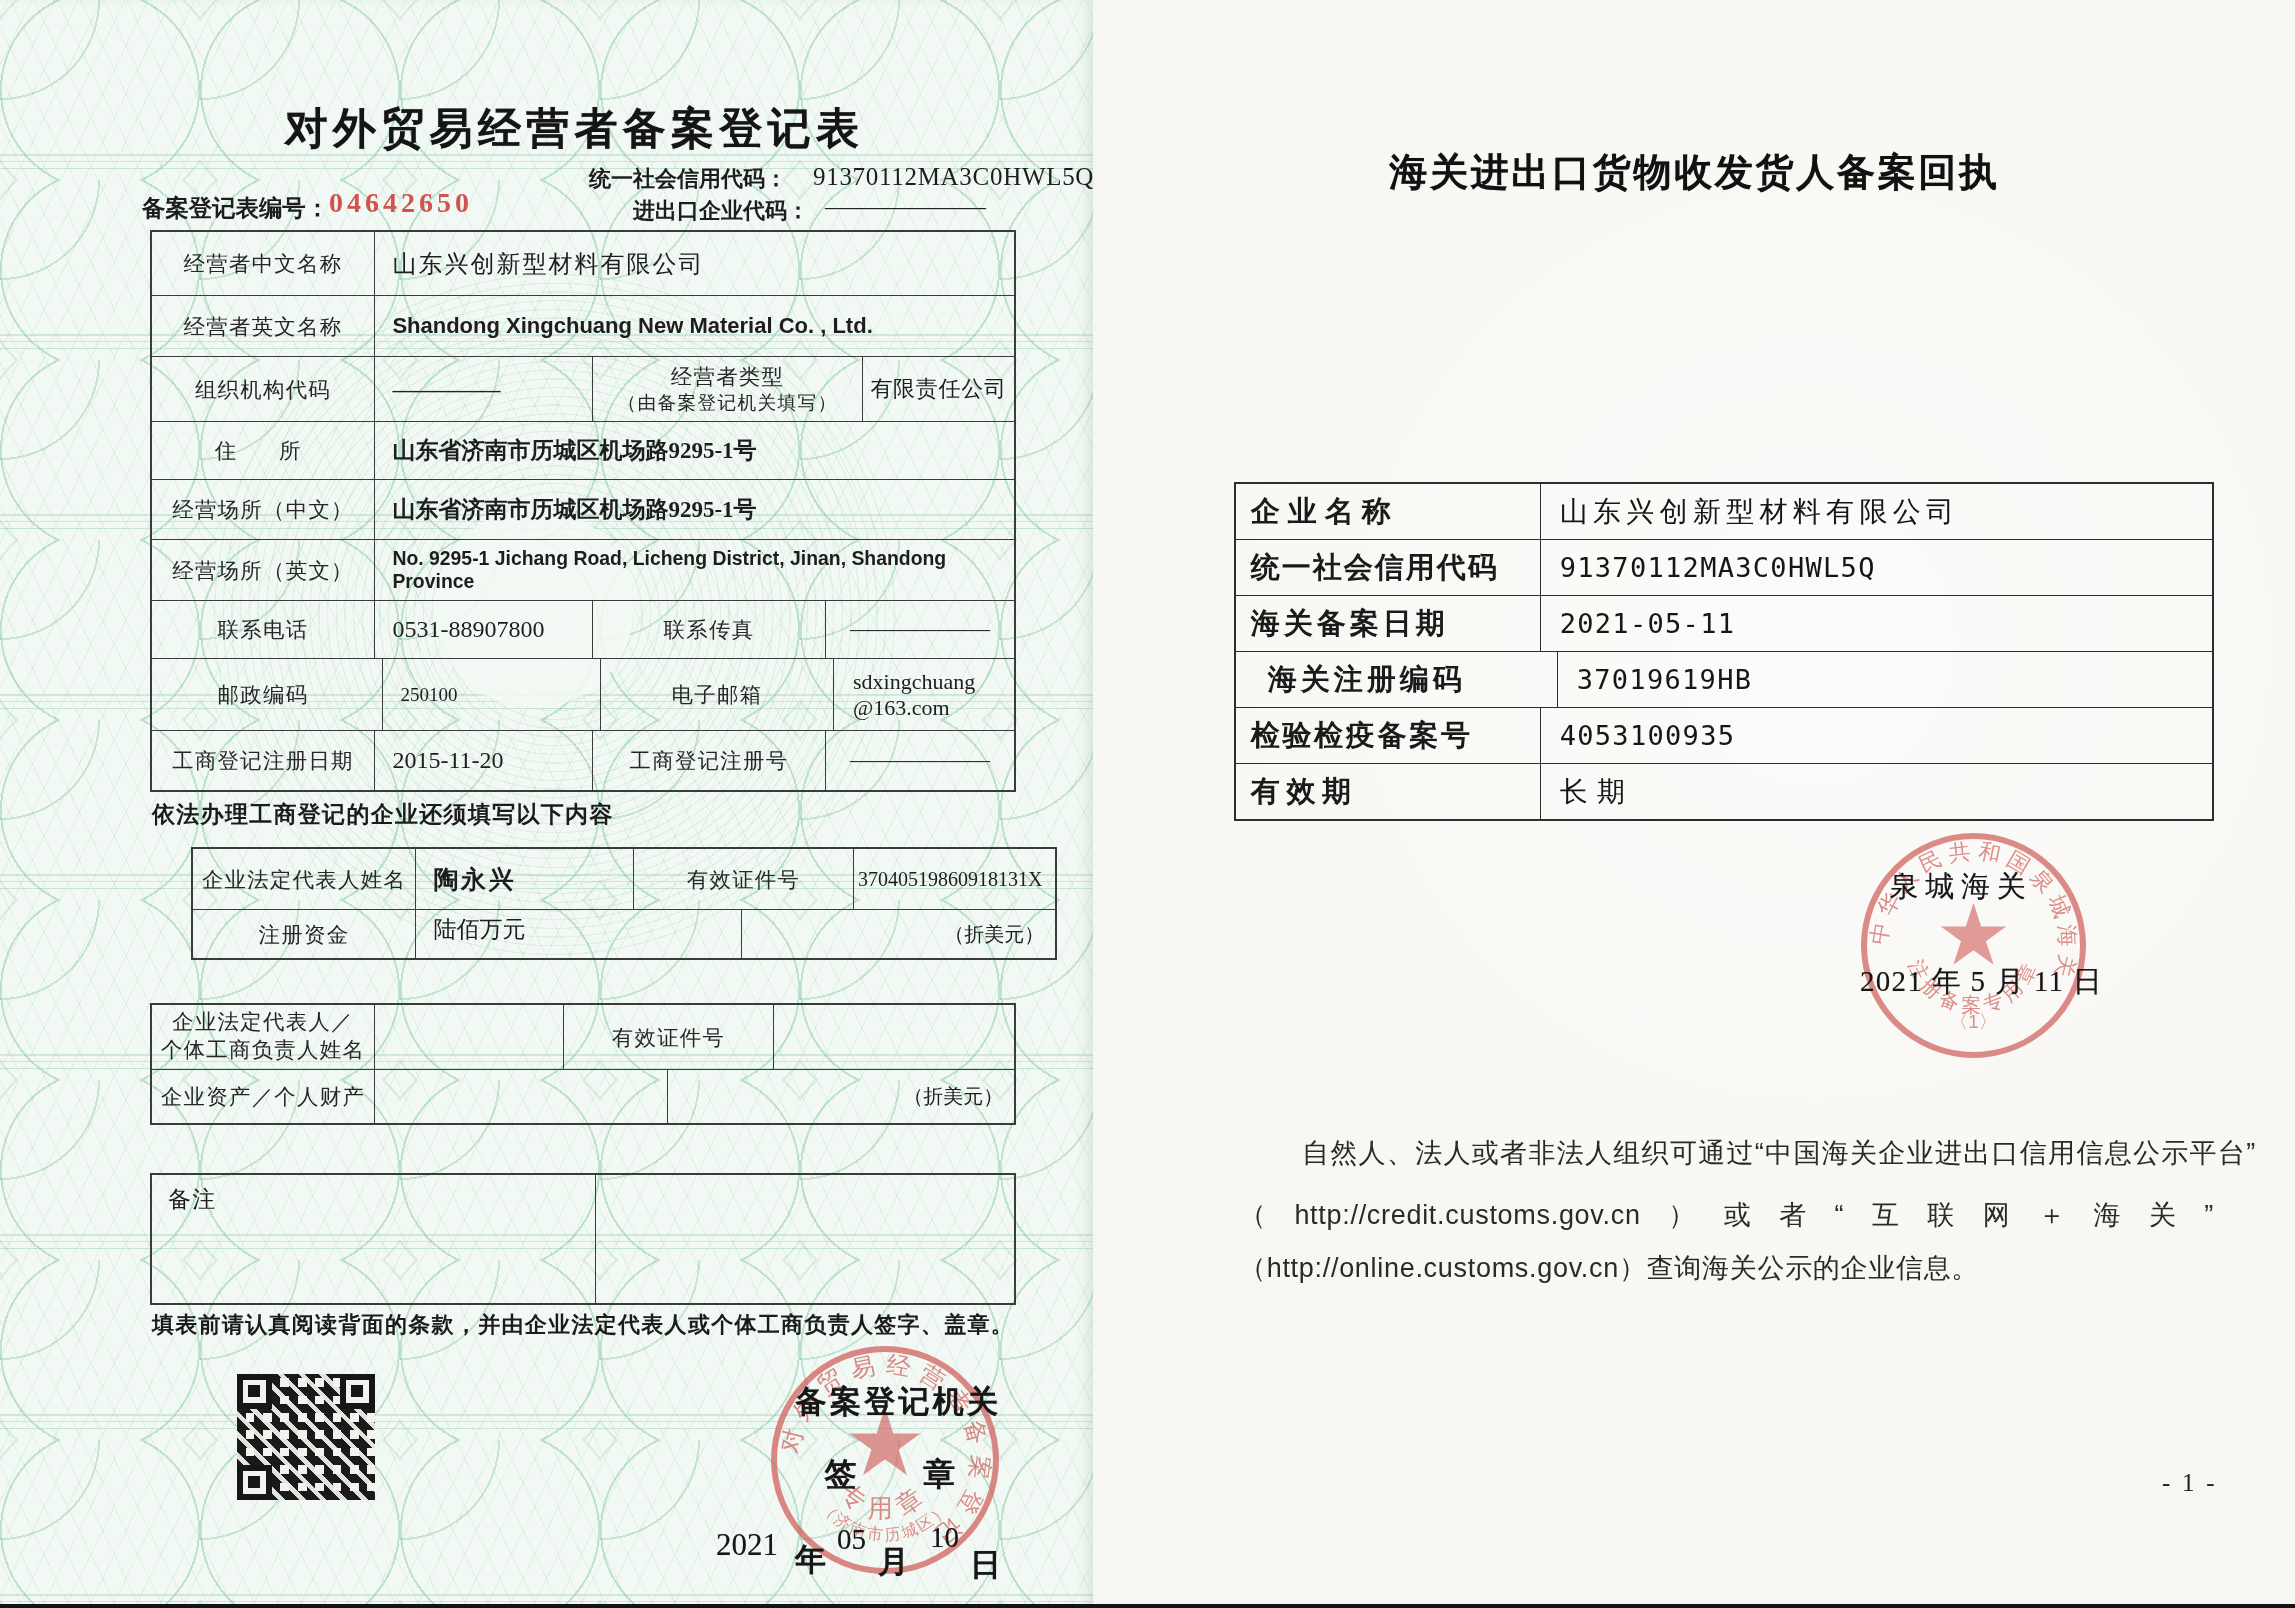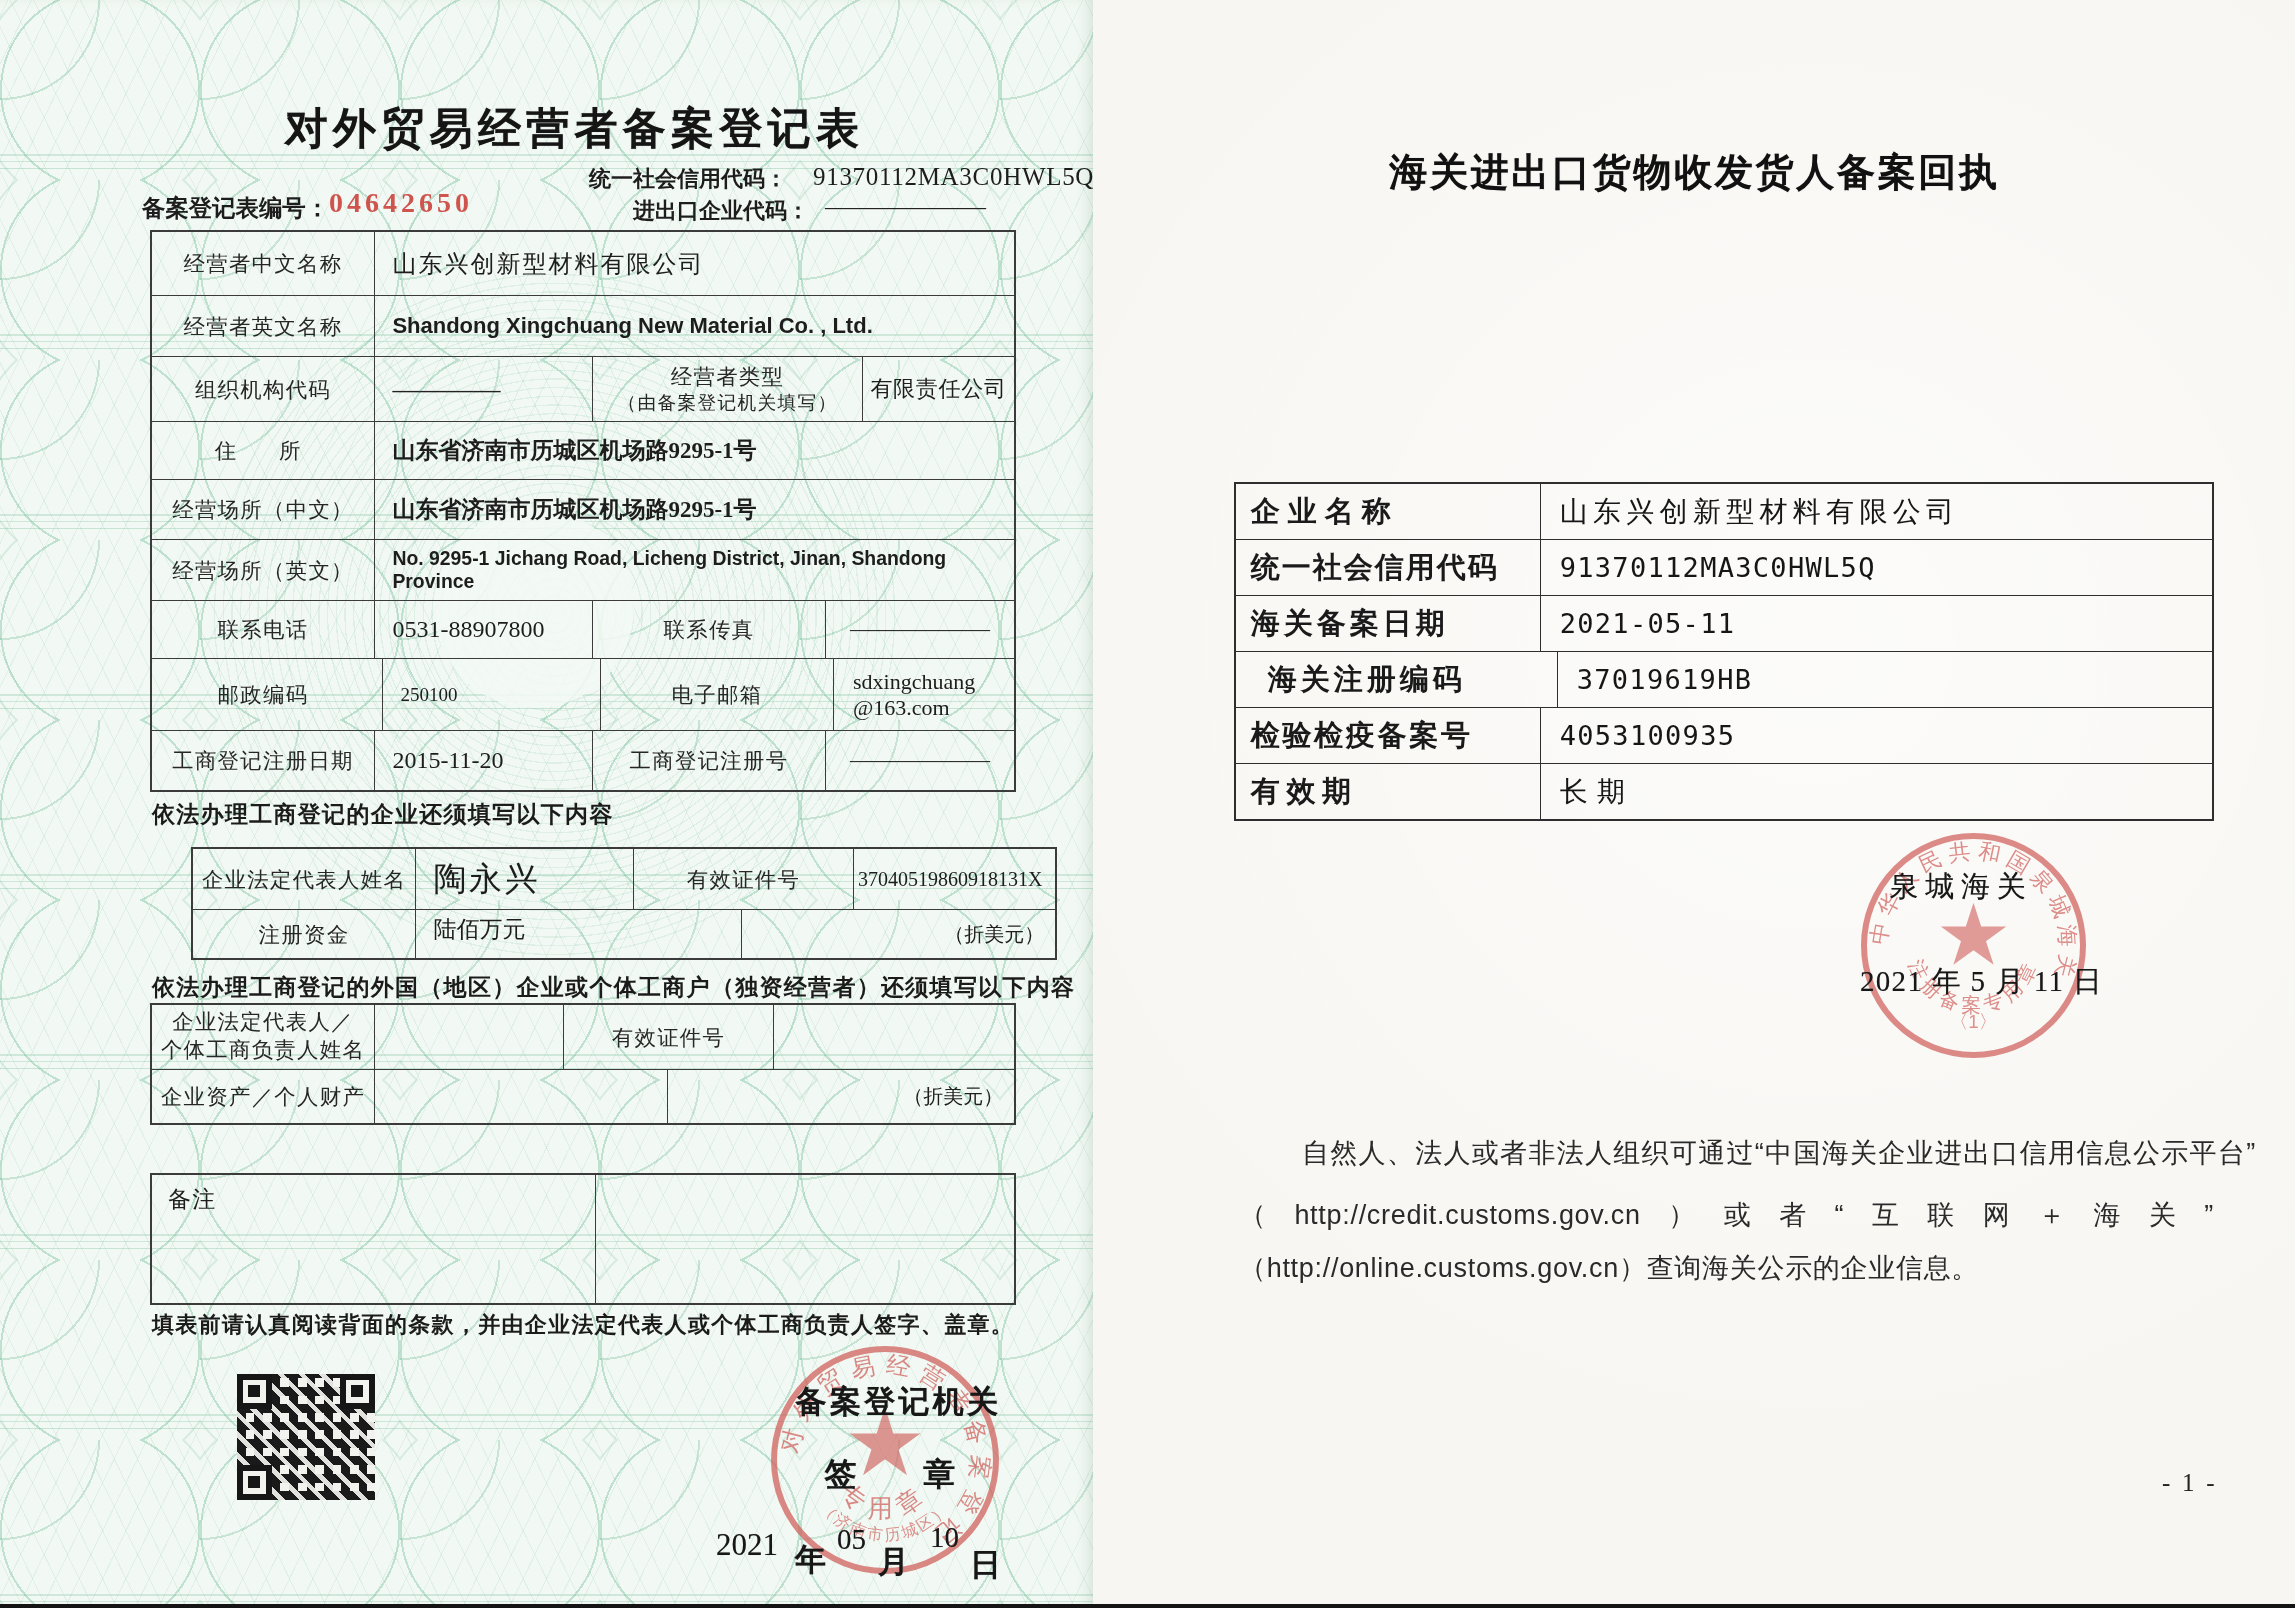--- a/index.html
+++ b/index.html
@@ -126,32 +126,31 @@
         <div class="td lab" style="width:233px">工商登记注册号</div>
         <div class="td dash flex1">———————</div>
       </div>
     </div>
 
     <div class="abs sec-h hei" style="left:152px;top:799px;">依法办理工商登记的企业还须填写以下内容</div>
 
     <div class="abs tbl" style="left:150px;top:847px;width:862px;margin-left:41px;">
       <div class="tr" style="height:60px">
         <div class="td lab" style="width:222px">企业法定代表人姓名</div>
-        <div class="td val" style="width:218px;font-size:33px;font-weight:400;letter-spacing:2.7px;">陶永兴</div>
+        <div class="td val" style="width:218px;font-size:25px;font-weight:700;letter-spacing:2.7px;">陶永兴</div>
         <div class="td lab" style="width:220px">有效证件号</div>
         <div class="td val flex1" style="font-size:20px;padding-left:4px;letter-spacing:0;">37040519860918131X</div>
       </div>
       <div class="tr" style="height:48px">
         <div class="td lab" style="width:222px">注册资金</div>
         <div class="td val" style="width:326px;align-items:flex-start;padding-top:4px;">陆佰万元</div>
         <div class="td flex1" style="justify-content:flex-end;padding-right:10.7px;font-size:20px;">（折美元）</div>
       </div>
     </div>
 
-    <div class="abs sec-h hei" style="left:152px;top:972px;">依法办理工商登记的外国（地区）企业或个体工商户（独资经营者）还须填写以下内容</div>
 
     <div class="abs tbl" style="left:150px;top:1003px;width:862px;">
       <div class="tr" style="height:64px">
         <div class="td lab" style="width:222px;flex-direction:column;line-height:1.3;">
           <span>企业法定代表人／</span>
           <span>个体工商负责人姓名</span>
         </div>
         <div class="td" style="width:189px"></div>
         <div class="td lab" style="width:210px">有效证件号</div>
         <div class="td flex1"></div>

